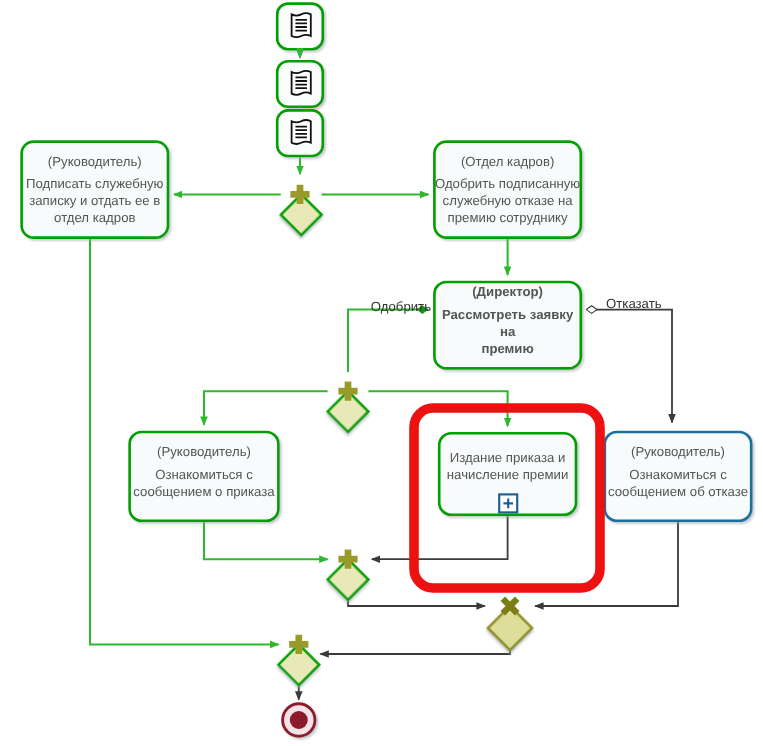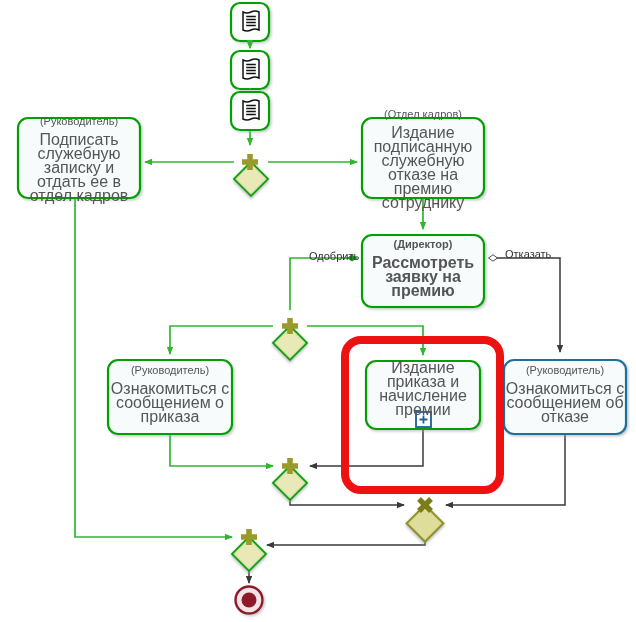--- a/index.html
+++ b/index.html
@@ -4,21 +4,21 @@
 <style>
   html,body{margin:0;padding:0;background:#ffffff;}
   body{width:636px;height:622px;overflow:hidden;
        font-family:"Liberation Sans","DejaVu Sans",sans-serif;}
   #canvas{position:relative;width:636px;height:622px;background:#ffffff;}
   svg{position:absolute;left:0;top:0;width:636px;height:622px;}
   .node-label{position:absolute;display:flex;flex-direction:column;
               align-items:center;justify-content:center;
               text-align:center;pointer-events:none;}
   .lane{font-size:11px;color:#555555;line-height:14px;margin-bottom:5px;}
-  .ttl{font-size:16px;color:#555555;line-height:14px;}
+  .ttl{font-size:11px;color:#555555;line-height:14px;}
   .edge-label{position:absolute;font-size:11px;color:#333333;
               white-space:nowrap;}
 </style>
 </head>
 <body>
 
 <div id="canvas">
 
   <svg viewBox="0 0 636 622">
     <defs>
@@ -193,21 +193,21 @@
     <div class="ttl">
       <div>Подписать служебную</div>
       <div>записку и отдать ее в</div>
       <div>отдел кадров</div>
     </div>
   </div>
 
   <div class="node-label" style="left:362px;top:118px;width:122px;height:80px;border-radius:17px;">
     <div class="lane">(Отдел кадров)</div>
     <div class="ttl">
-      <div>Издание подписанную</div>
+      <div>Одобрить подписанную</div>
       <div>служебную отказе на</div>
       <div>премию сотруднику</div>
     </div>
   </div>
 
   <div class="node-label" style="left:362px;top:235px;width:122px;height:64px;font-weight:bold;">
     <div class="lane">(Директор)</div>
     <div class="ttl">
       <div>Рассмотреть заявку на</div>
       <div>премию</div>

